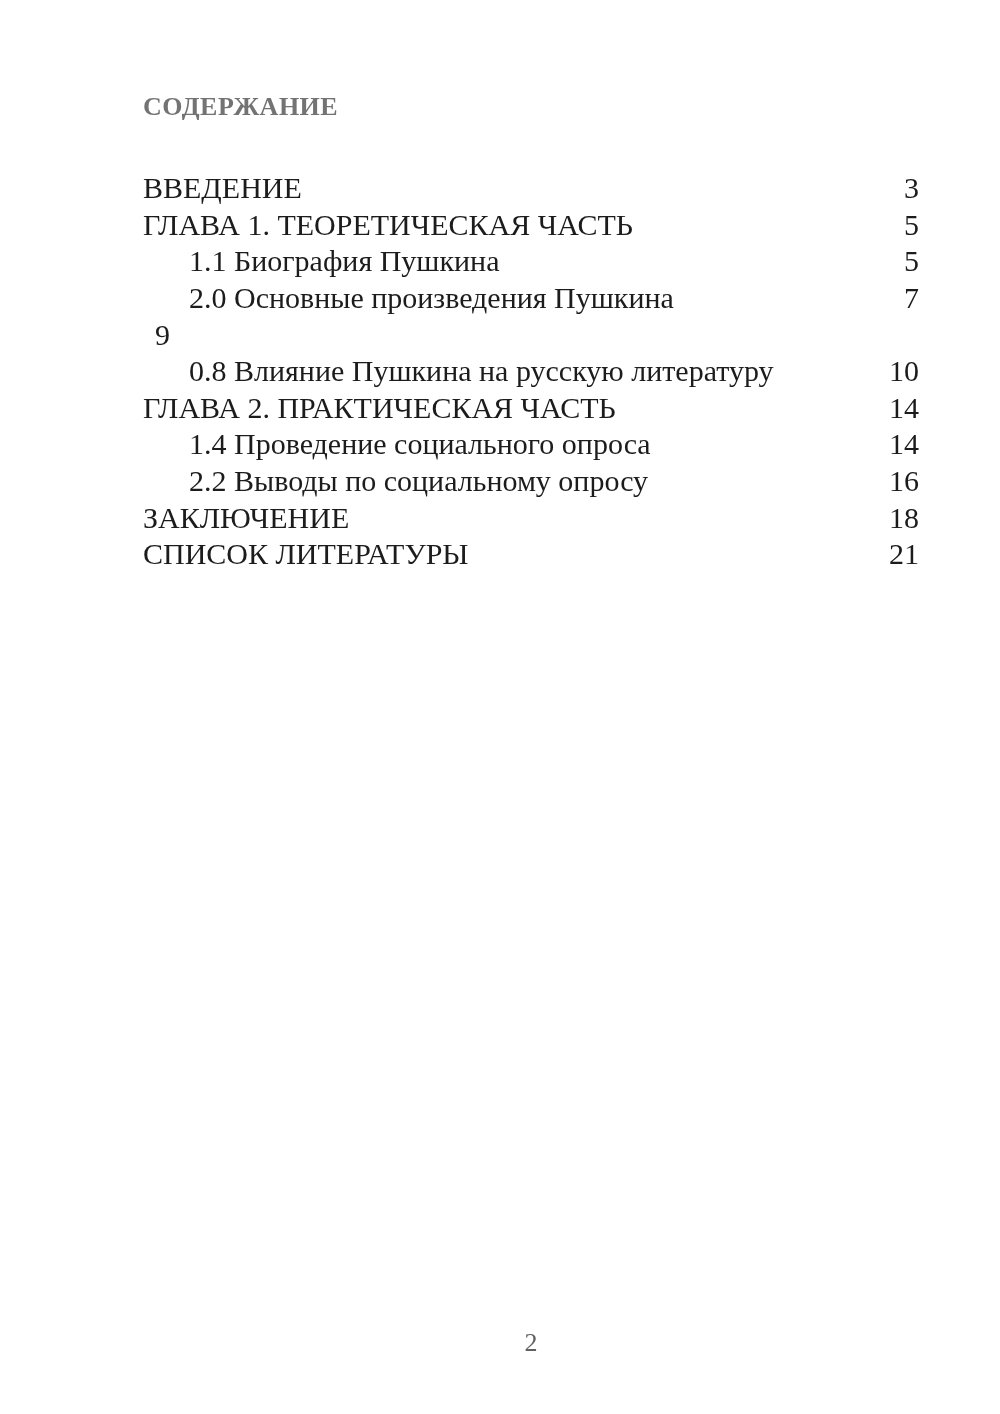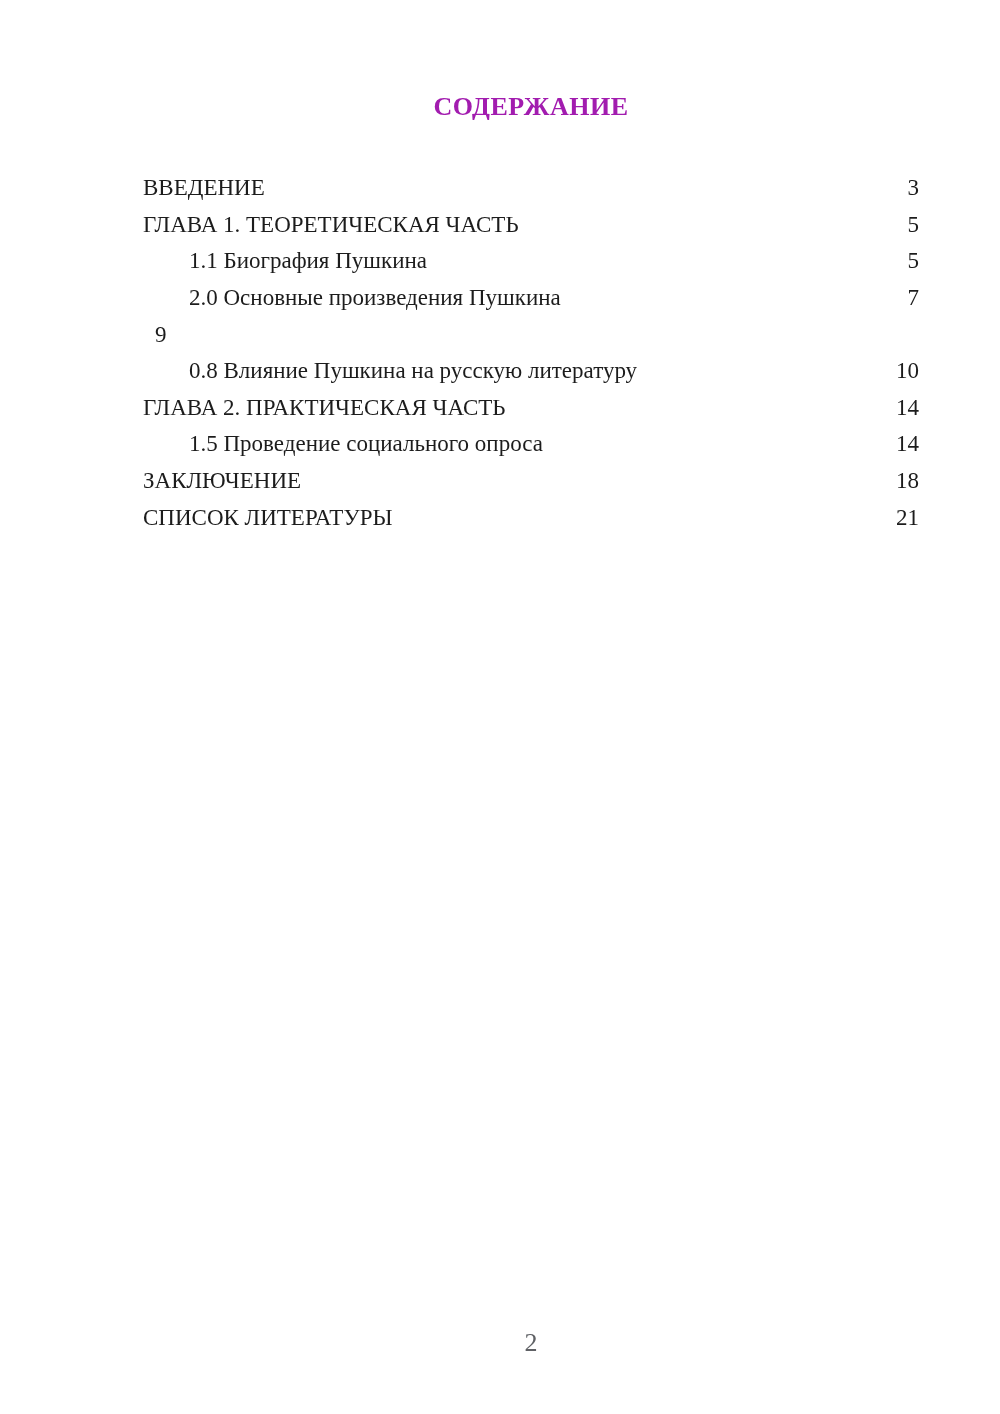--- a/index.html
+++ b/index.html
@@ -14,38 +14,38 @@
     background: #ffffff;
     font-family: "Liberation Serif", "DejaVu Serif", serif;
     color: #1c1c1c;
     overflow: hidden;
   }
   .doc-title {
     position: absolute;
     top: 92px;
     left: 143px;
     width: 776px;
-    text-align: center;
+    text-align: left;
     font-size: 26px;
     font-weight: bold;
     letter-spacing: 0.5px;
-    color: #a21caf;
+    color: #737373;
   }
   .toc-list {
     position: absolute;
     top: 170px;
     left: 143px;
     width: 776px;
   }
   .toc-row {
     display: flex;
     justify-content: space-between;
     align-items: center;
     height: 36.6px;
-    font-size: 23px;
+    font-size: 30px;
     white-space: nowrap;
   }
   .toc-row.sub .toc-label {
     padding-left: 46px;
   }
   .toc-label {
     flex: 1 1 auto;
     overflow: hidden;
   }
   .toc-page {
@@ -92,22 +92,26 @@
       </div>
       <div class="toc-row sub">
         <span class="toc-label">0.8 Влияние Пушкина на русскую литературу</span>
         <span class="toc-page">10</span>
       </div>
       <div class="toc-row">
         <span class="toc-label">ГЛАВА 2. ПРАКТИЧЕСКАЯ ЧАСТЬ</span>
         <span class="toc-page">14</span>
       </div>
       <div class="toc-row sub">
-        <span class="toc-label">1.5 Проведение социального опроса</span>
+        <span class="toc-label">1.4 Проведение социального опроса</span>
         <span class="toc-page">14</span>
+      </div>
+      <div class="toc-row sub">
+        <span class="toc-label">2.2 Выводы по социальному опросу</span>
+        <span class="toc-page">16</span>
       </div>
       <div class="toc-row">
         <span class="toc-label">ЗАКЛЮЧЕНИЕ</span>
         <span class="toc-page">18</span>
       </div>
       <div class="toc-row">
         <span class="toc-label">СПИСОК ЛИТЕРАТУРЫ</span>
         <span class="toc-page">21</span>
       </div>
     </div>

